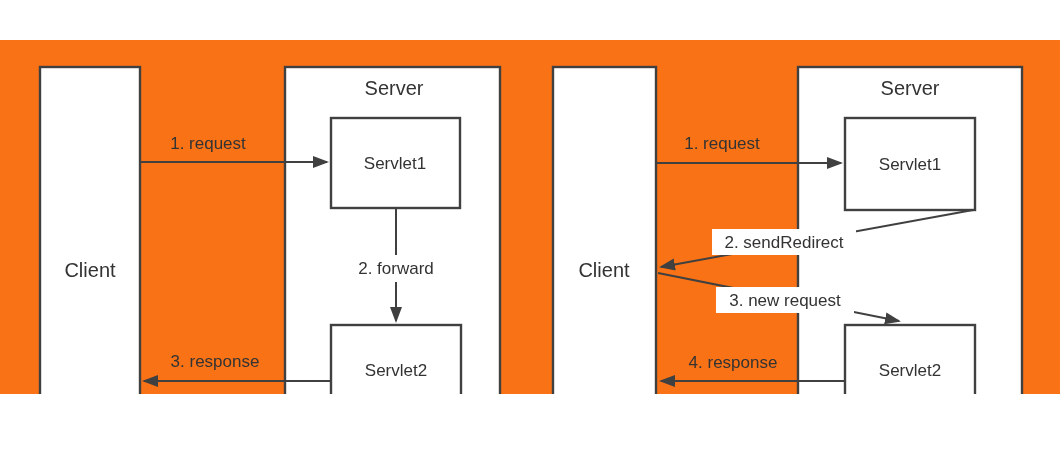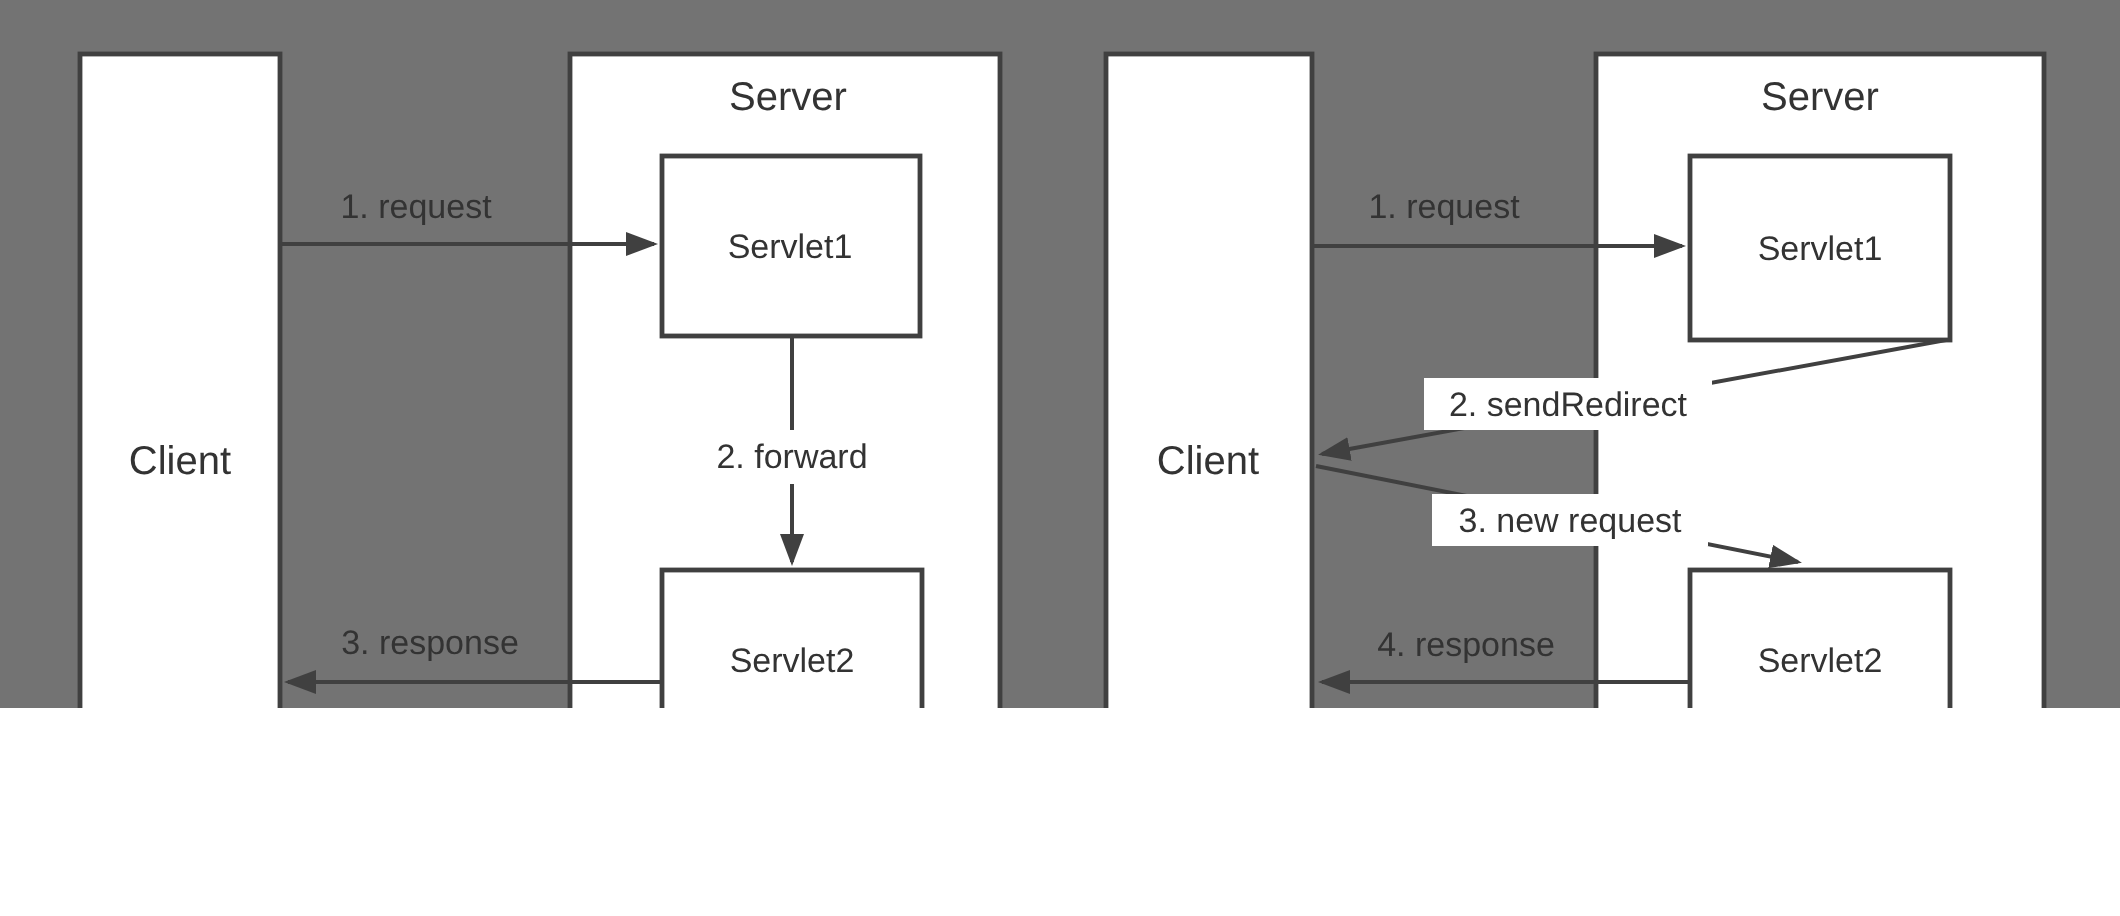--- a/index.html
+++ b/index.html
@@ -3,23 +3,24 @@
 <meta charset="utf-8">
 <style>
   html, body {
     margin: 0;
     padding: 0;
     background: #ffffff;
   }
   .stage {
     width: 1060px;
     height: 354px;
-    background: #737373;
+    background: #f97316;
     position: relative;
     overflow: hidden;
+    margin-top: 40px;
   }
   svg { display: block; }
   .box {
     fill: #ffffff;
     stroke-width: 2.4px;
   }
   .arrow-line {
     fill: none;
     stroke-width: 2px;
   }

